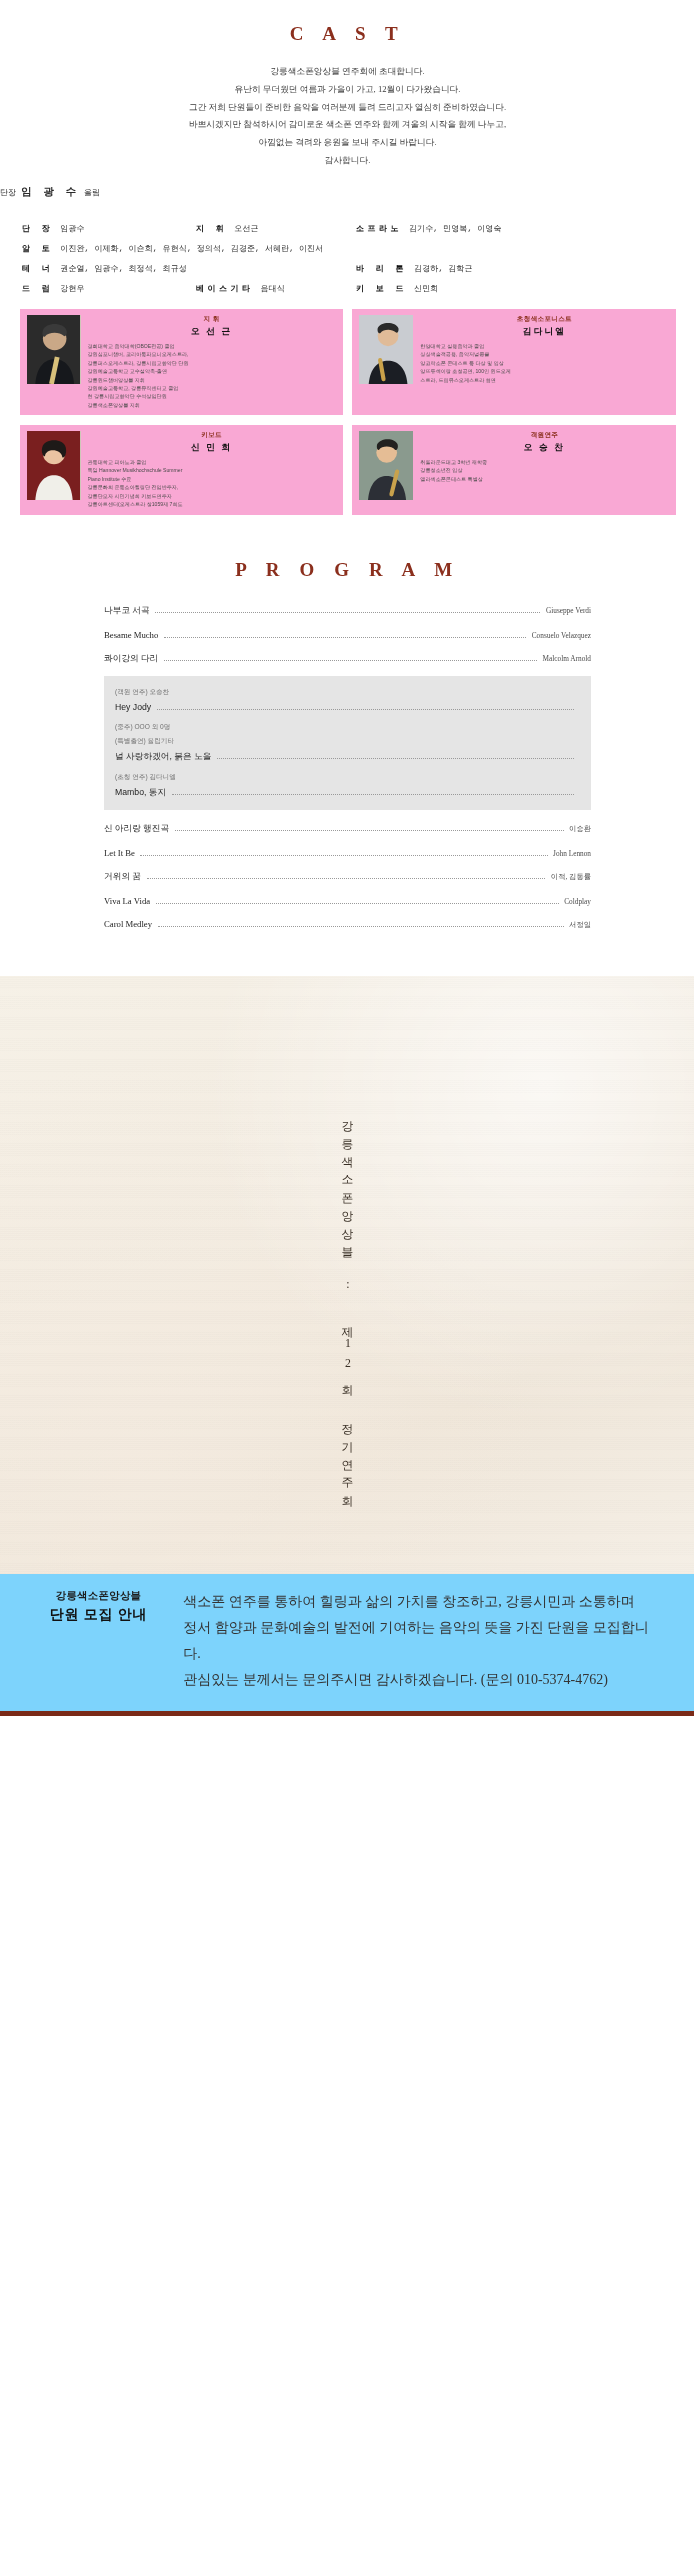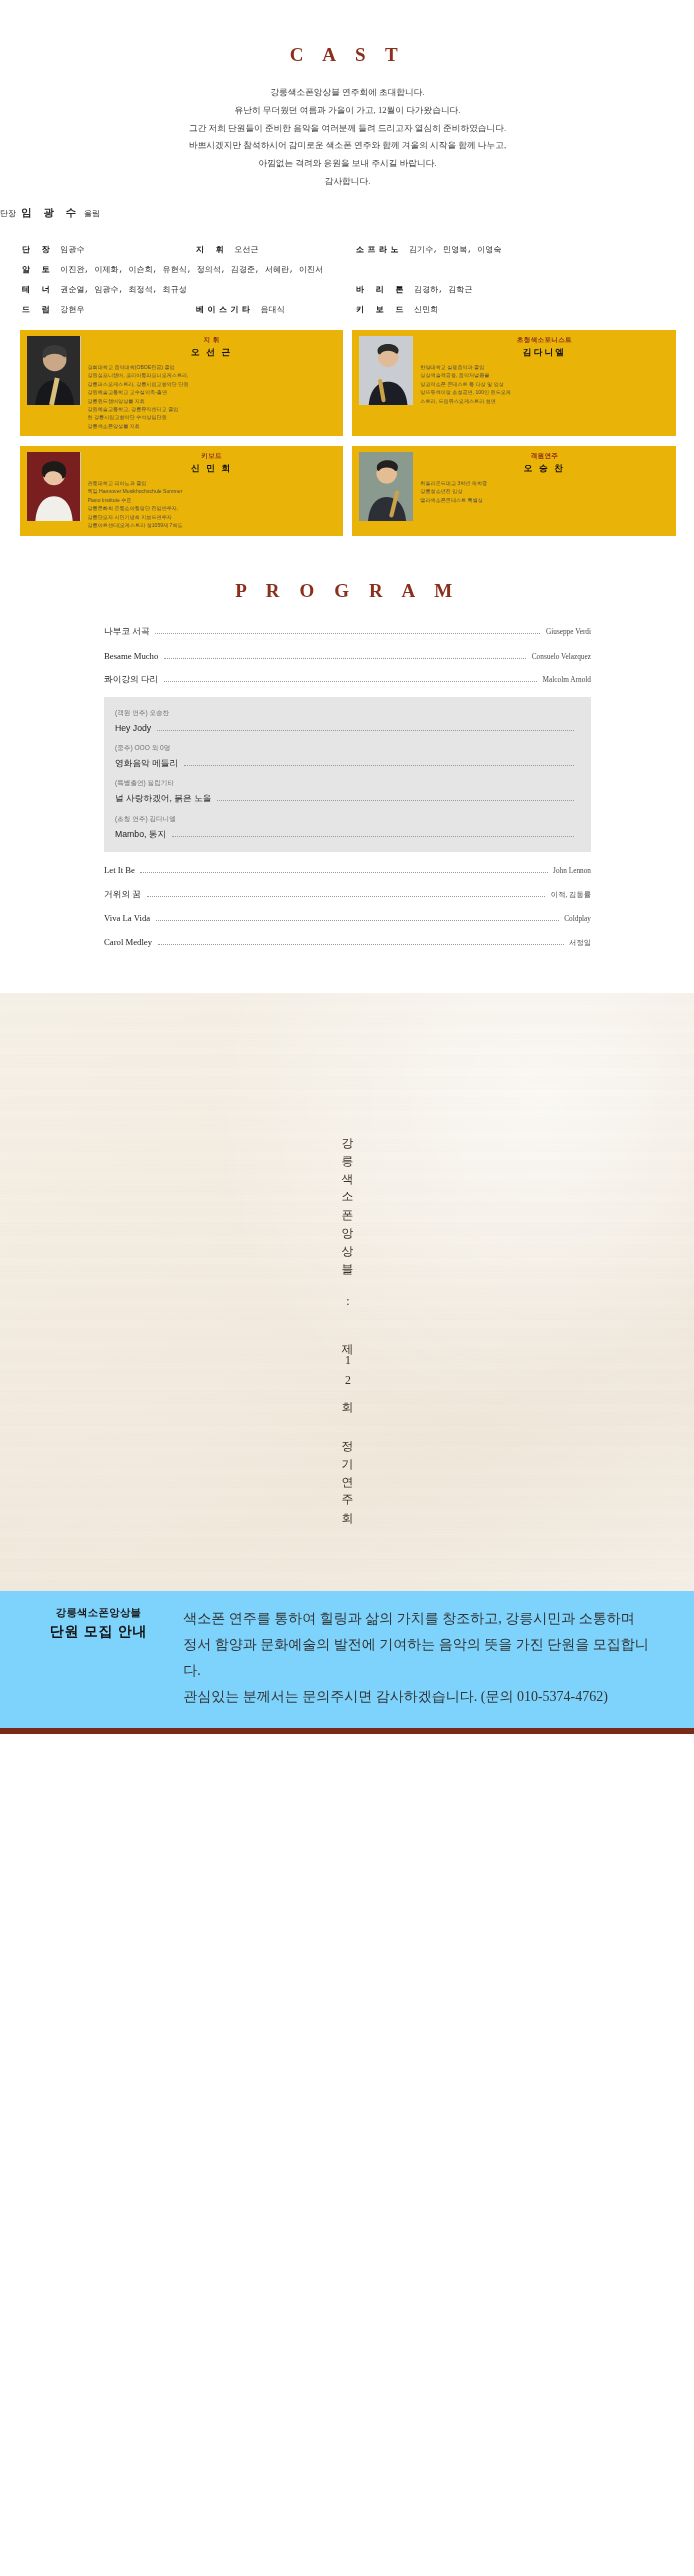--- a/index.html
+++ b/index.html
@@ -7,21 +7,21 @@
   html, body { margin:0; padding:0; }
   body {
     width:695px;
     font-family:"Liberation Sans", sans-serif;
     background:#ffffff;
     color:#1a1a1a;
   }
   .page { width:695px; margin:0 auto; position:relative; }
 
   
-  .cast-section { padding:33px 0 0 0; }
+  .cast-section { padding:12px 0 0 0; }
   .section-title {
     text-align:center;
     font-family:"Liberation Serif", serif;
     font-size:19px;
     letter-spacing:7.6px;
     color:#8b2f1d;
     font-weight:700;
     margin:11px 0 18px 0;
   }
   .greeting {
@@ -57,21 +57,21 @@
     color:#111;
     letter-spacing:3.5px;
     white-space:nowrap;
     margin-right:7px;
   }
   .rv { color:#2d2d2d; letter-spacing:0.1px; }
 
   
   .profiles { margin:15.3px 19.5px 0 19.5px; }
   .prow { display:flex; gap:9.7px; margin-bottom:9.7px; }
-  .pcard { width:50%; background:#eab308; padding:6.3px 7px; display:flex; gap:7px; }
+  .pcard { width:50%; background:#f9a8d4; padding:6.3px 7px; display:flex; gap:7px; }
   .pcard.right { flex-direction:row; }
   .photo {
     width:54px; height:69px; flex:0 0 54px;
     background:#cfc6b8; overflow:hidden; position:relative;
   }
   .photo .ph-inner { position:absolute; inset:0; }
   .ptext { flex:1; min-width:0; }
   .prole {
     font-size:6.6px; color:#8b2f1d; font-weight:700; letter-spacing:0.3px;
     text-align:center; margin-bottom:1.4px;
@@ -341,42 +341,42 @@
 
     <div class="prog-block">
       <div class="sub-label">(객원 연주) 오승찬</div>
       <div class="prog-item">
         <span class="prog-title">Hey Jody</span>
         <span class="dots"></span>
         <span class="prog-artist"></span>
       </div>
 
       <div class="sub-label">(중주) OOO 외 0명</div>
-      <div class="prog-item">
-        <span class="prog-title">영화음악 메들리</span>
+
+      <div class="sub-label">(특별출연) 율림기타</div>
+      <div class="prog-item">
+        <span class="prog-title">널 사랑하겠어, 붉은 노을</span>
         <span class="dots"></span>
         <span class="prog-artist"></span>
       </div>
 
-      <div class="sub-label">(특별출연) 율림기타</div>
-      <div class="prog-item">
-        <span class="prog-title">널 사랑하겠어, 붉은 노을</span>
+      <div class="sub-label">(초청 연주) 김다니엘</div>
+      <div class="prog-item">
+        <span class="prog-title">Mambo, 동지</span>
         <span class="dots"></span>
         <span class="prog-artist"></span>
       </div>
-
-      <div class="sub-label">(초청 연주) 김다니엘</div>
-      <div class="prog-item">
-        <span class="prog-title">Mambo, 동지</span>
-        <span class="dots"></span>
-        <span class="prog-artist"></span>
-      </div>
     </div>
 
     <div class="prog-list">
+      <div class="prog-item">
+        <span class="prog-title">신 아리랑 행진곡</span>
+        <span class="dots"></span>
+        <span class="prog-artist">이승환</span>
+      </div>
       <div class="prog-item">
         <span class="prog-title">Let It Be</span>
         <span class="dots"></span>
         <span class="prog-artist">John Lennon</span>
       </div>
       <div class="prog-item">
         <span class="prog-title">거위의 꿈</span>
         <span class="dots"></span>
         <span class="prog-artist">이적, 김동률</span>
       </div>

